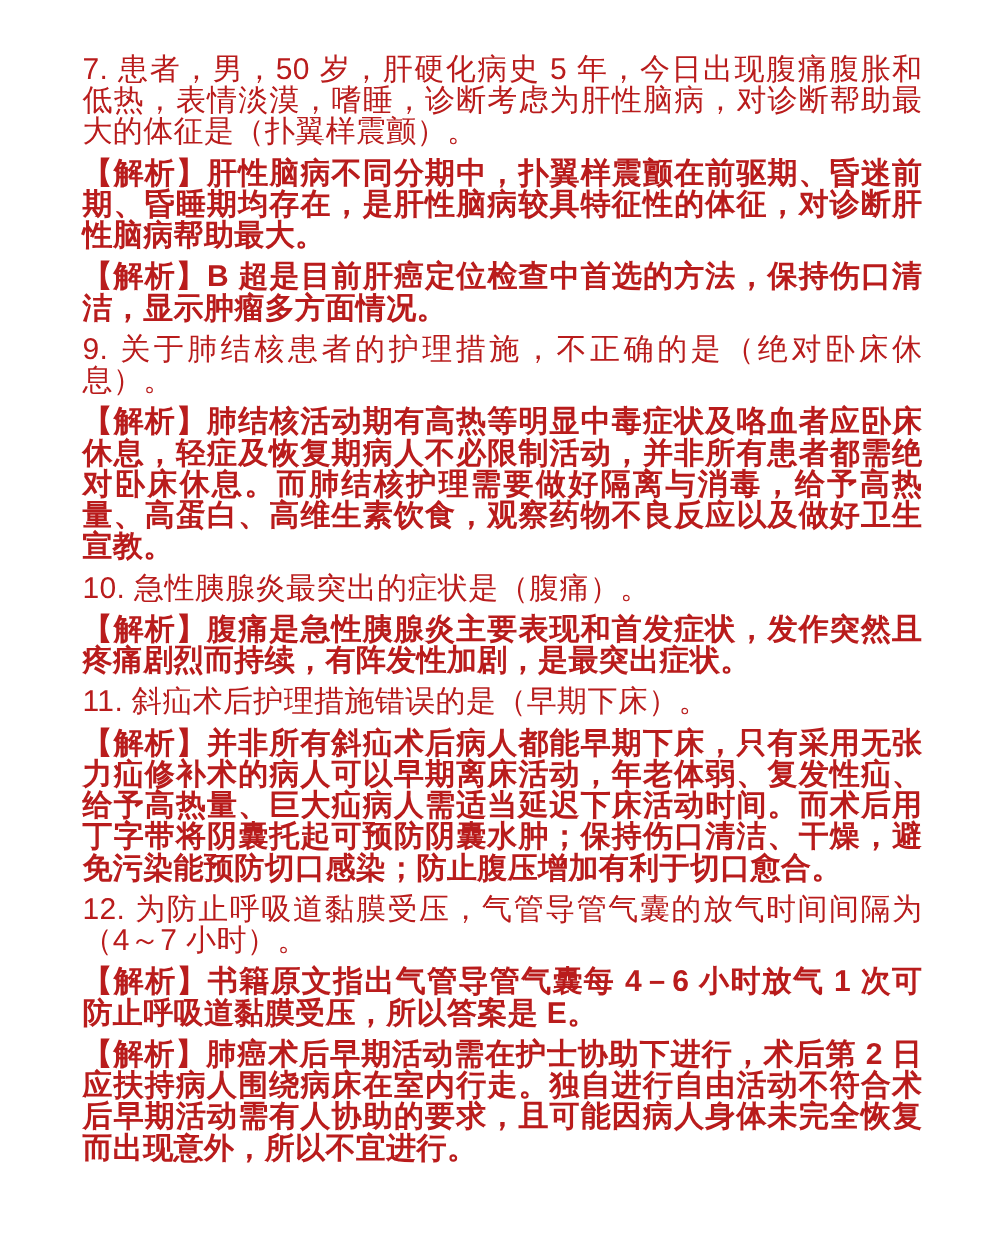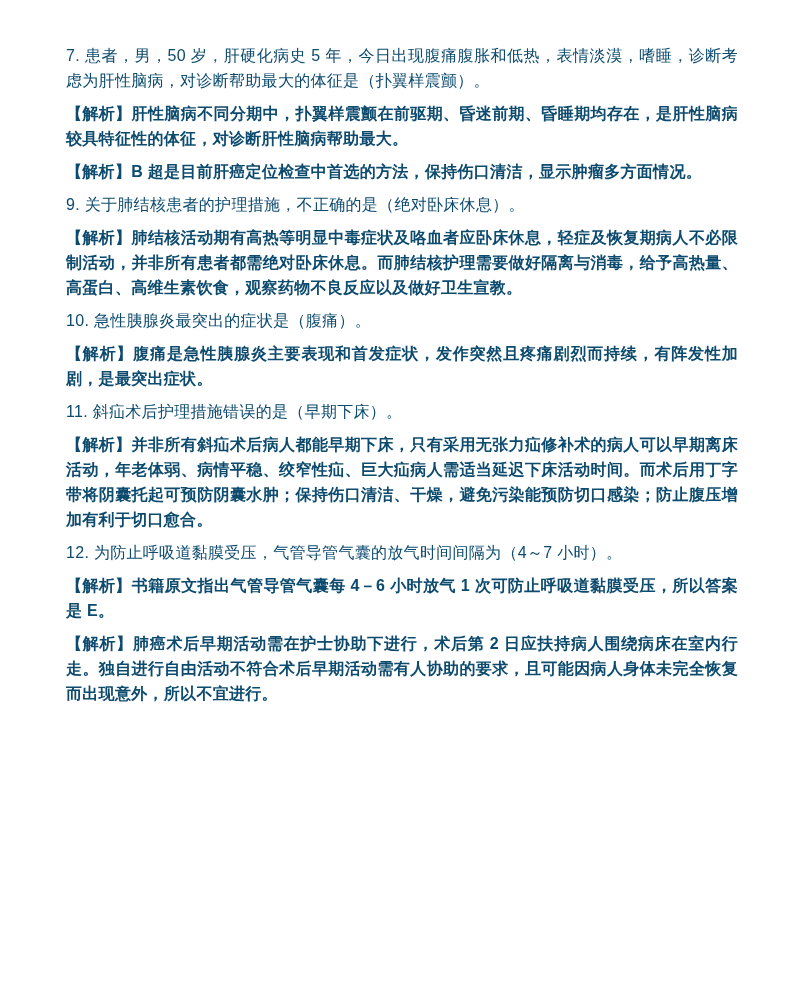--- a/index.html
+++ b/index.html
@@ -16,26 +16,26 @@
   }
   .doc-page {
     box-sizing: border-box;
     width: 800px;
     height: 990px;
     padding: 43px 62px 20px 66px;
     background: #ffffff;
   }
   .doc-page p {
     margin: 0 0 8px 0;
-    font-size: 16px;
+    font-size: 24px;
     line-height: 25px;
     letter-spacing: 0.3px;
     text-align: justify;
     text-justify: inter-ideograph;
-    color: #0c4a6e;
+    color: #b91c1c;
     font-weight: 500;
   }
   .doc-page p.question {
     font-weight: 500;
   }
   .doc-page p.analysis {
     font-weight: 700;
   }
 </style>
 </head>
@@ -47,19 +47,19 @@
 
   <p class="analysis">【解析】B 超是目前肝癌定位检查中首选的方法，保持伤口清洁，显示肿瘤多方面情况。</p>
 
   <p class="question">9. 关于肺结核患者的护理措施，不正确的是（绝对卧床休息）。</p>
   <p class="analysis">【解析】肺结核活动期有高热等明显中毒症状及咯血者应卧床休息，轻症及恢复期病人不必限制活动，并非所有患者都需绝对卧床休息。而肺结核护理需要做好隔离与消毒，给予高热量、高蛋白、高维生素饮食，观察药物不良反应以及做好卫生宣教。</p>
 
   <p class="question">10. 急性胰腺炎最突出的症状是（腹痛）。</p>
   <p class="analysis">【解析】腹痛是急性胰腺炎主要表现和首发症状，发作突然且疼痛剧烈而持续，有阵发性加剧，是最突出症状。</p>
 
   <p class="question">11. 斜疝术后护理措施错误的是（早期下床）。</p>
-  <p class="analysis">【解析】并非所有斜疝术后病人都能早期下床，只有采用无张力疝修补术的病人可以早期离床活动，年老体弱、病情平稳、绞窄性疝、巨大疝病人需适当延迟下床活动时间。而术后用丁字带将阴囊托起可预防阴囊水肿；保持伤口清洁、干燥，避免污染能预防切口感染；防止腹压增加有利于切口愈合。</p>
+  <p class="analysis">【解析】并非所有斜疝术后病人都能早期下床，只有采用无张力疝修补术的病人可以早期离床活动，年老体弱、复发性疝、给予高热量、巨大疝病人需适当延迟下床活动时间。而术后用丁字带将阴囊托起可预防阴囊水肿；保持伤口清洁、干燥，避免污染能预防切口感染；防止腹压增加有利于切口愈合。</p>
 
   <p class="question">12. 为防止呼吸道黏膜受压，气管导管气囊的放气时间间隔为（4～7 小时）。</p>
   <p class="analysis">【解析】书籍原文指出气管导管气囊每 4－6 小时放气 1 次可防止呼吸道黏膜受压，所以答案是 E。</p>
 
   <p class="analysis">【解析】肺癌术后早期活动需在护士协助下进行，术后第 2 日应扶持病人围绕病床在室内行走。独自进行自由活动不符合术后早期活动需有人协助的要求，且可能因病人身体未完全恢复而出现意外，所以不宜进行。</p>
 </div>
 
 </body></html>

